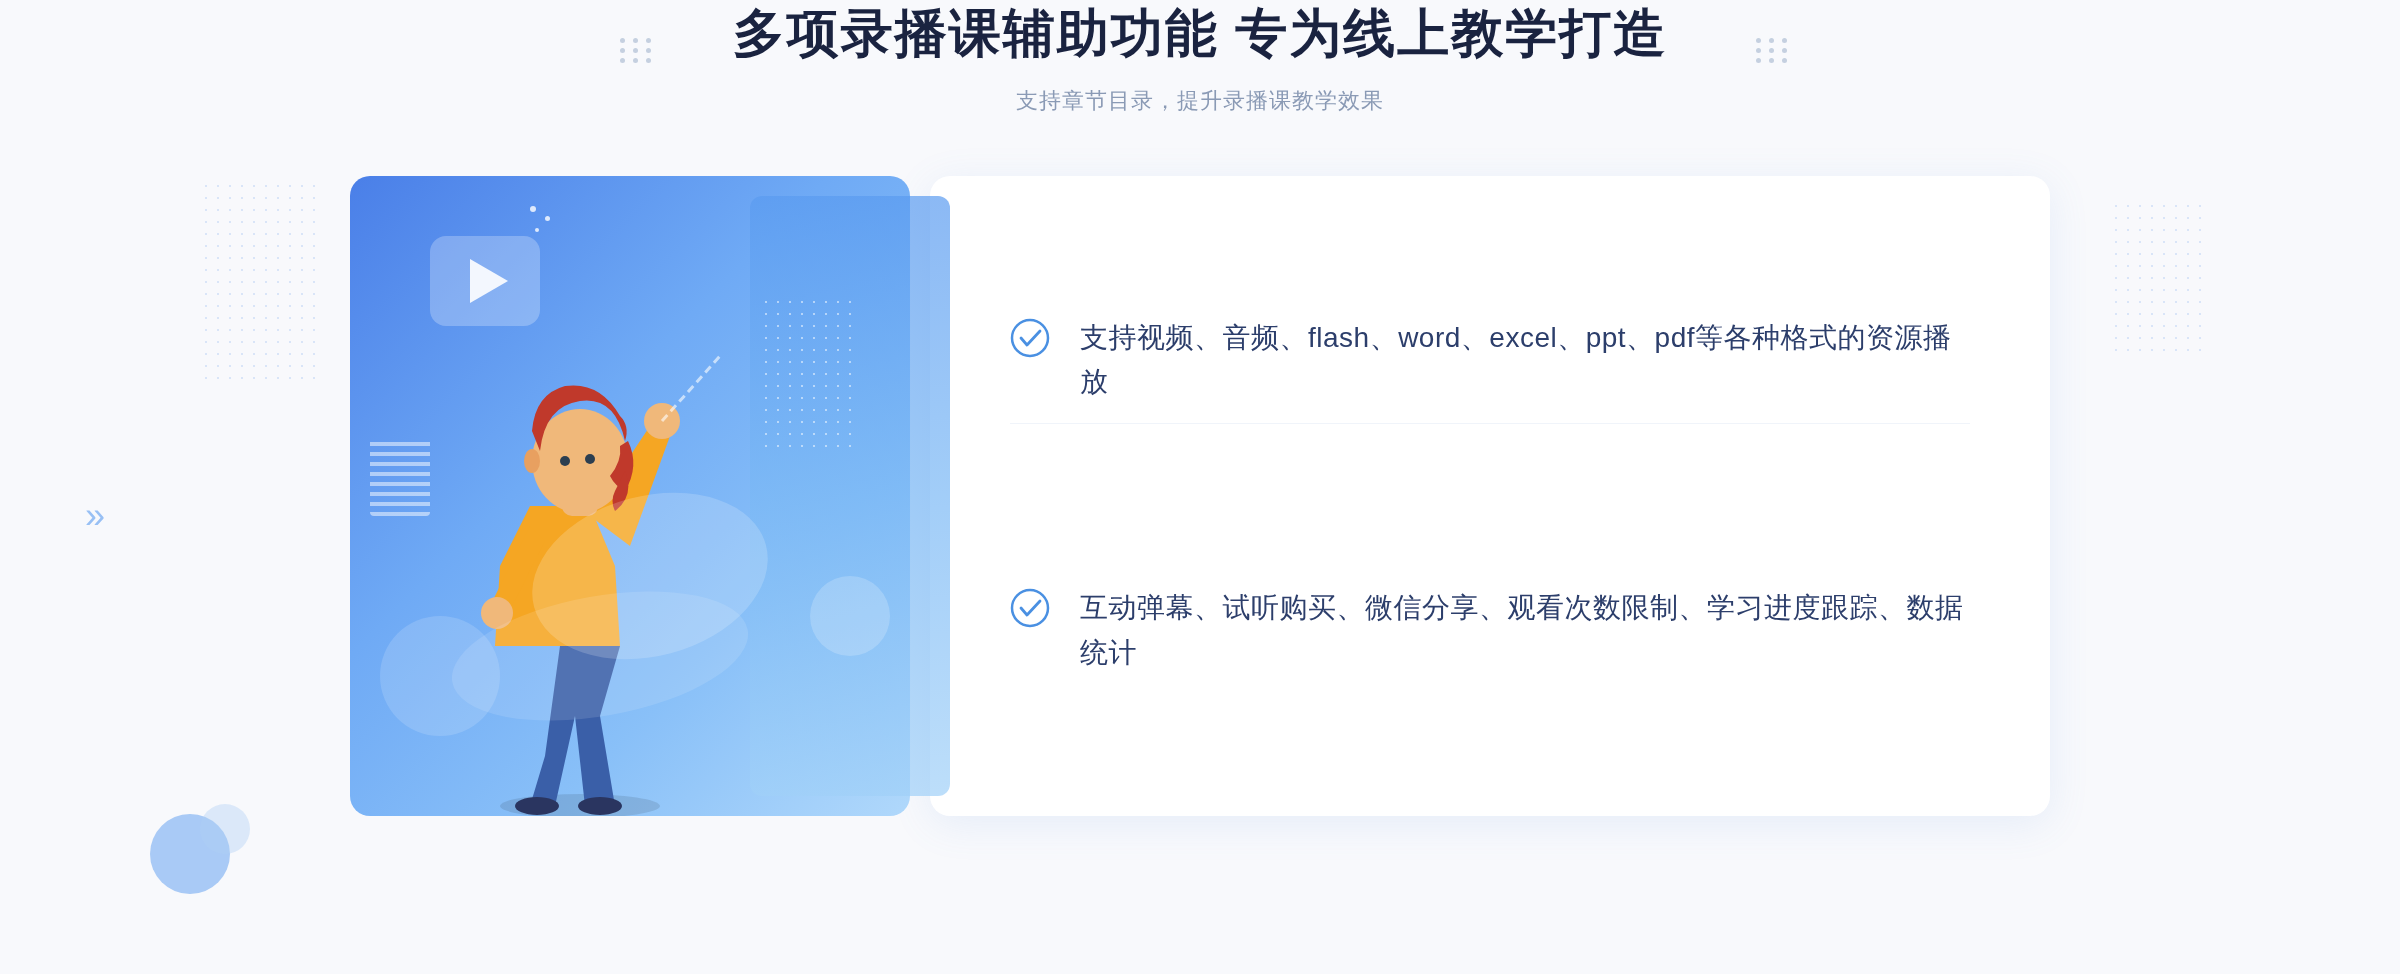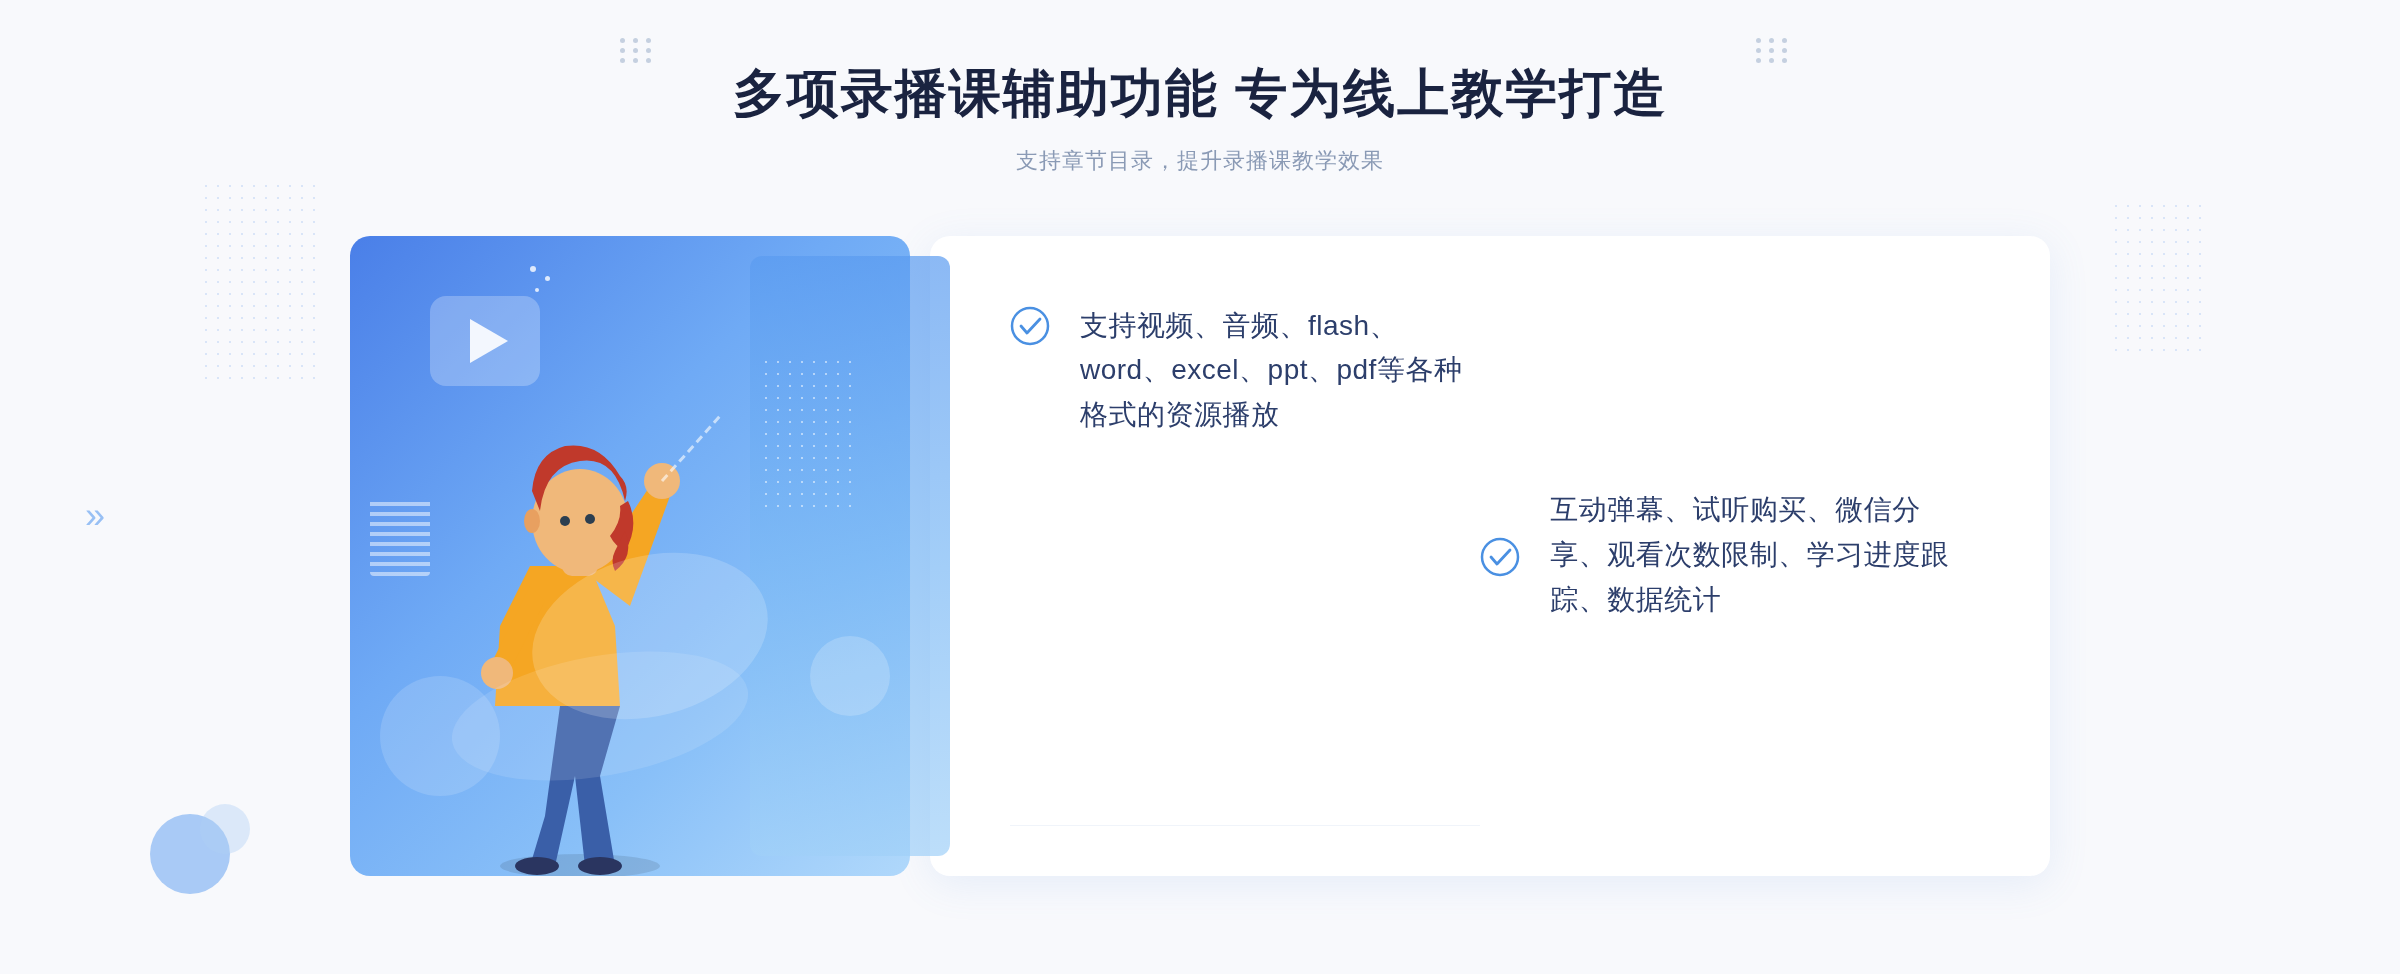--- a/index.html
+++ b/index.html
@@ -75,21 +75,20 @@
       top: 38px;
       display: grid;
       grid-template-columns: repeat(3, 8px);
       gap: 5px;
     }
 
     
     .header {
       width: 100%;
       text-align: center;
-      padding-top: 60px;
       position: relative;
     }
 
     .main-title {
       font-size: 52px;
       font-weight: 700;
       color: #1a2340;
       letter-spacing: 2px;
       line-height: 1.3;
     }
@@ -211,35 +210,34 @@
 
     
     .features-panel {
       flex: 1;
       background: #ffffff;
       border-radius: 20px;
       margin-left: 20px;
       padding: 50px 80px;
       box-shadow: 0 8px 40px rgba(100, 150, 220, 0.12);
       display: flex;
-      flex-direction: row;
+      flex-direction: column;
       justify-content: space-around;
     }
 
     .feature-item {
       display: flex;
       align-items: flex-start;
       gap: 30px;
       padding: 18px 0;
       border-bottom: 1px solid #f0f4fa;
     }
 
     .feature-item:last-child {
       border-bottom: none;
-      align-items: center;
     }
 
     .check-icon {
       width: 40px;
       height: 40px;
       flex-shrink: 0;
       margin-top: 2px;
     }
 
     .check-icon svg {

